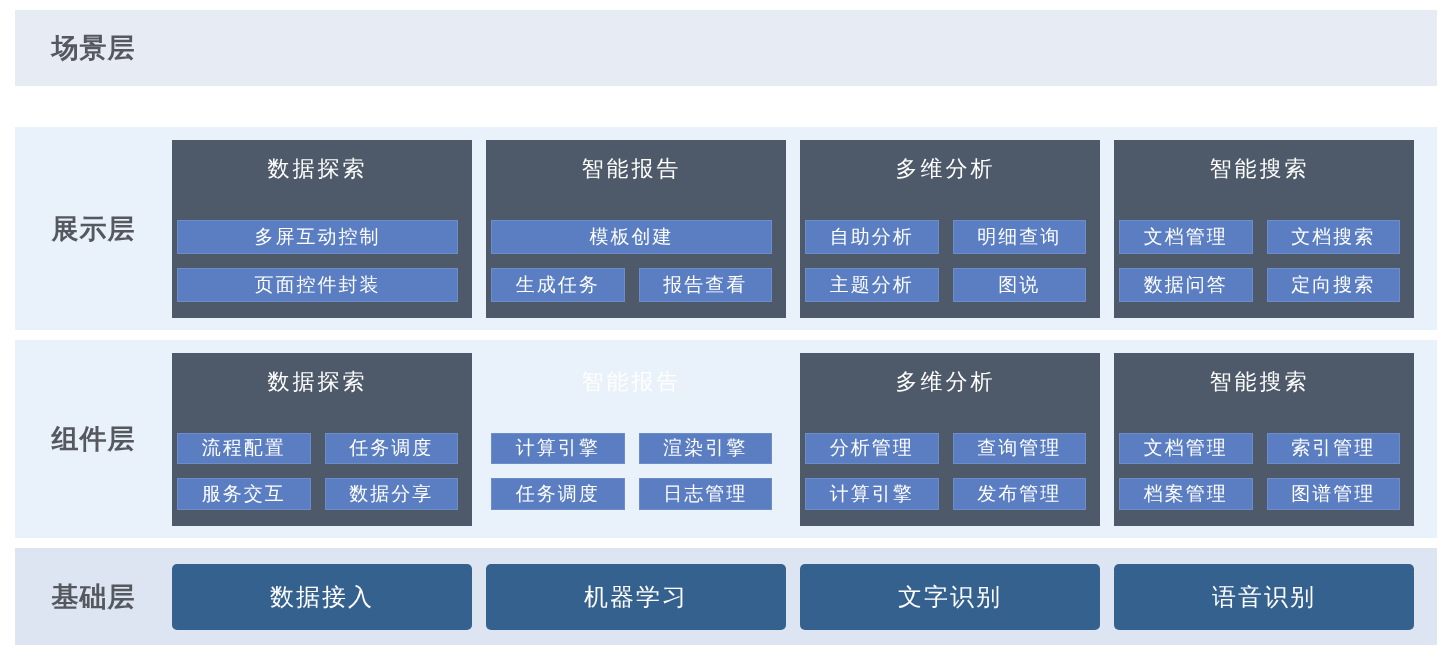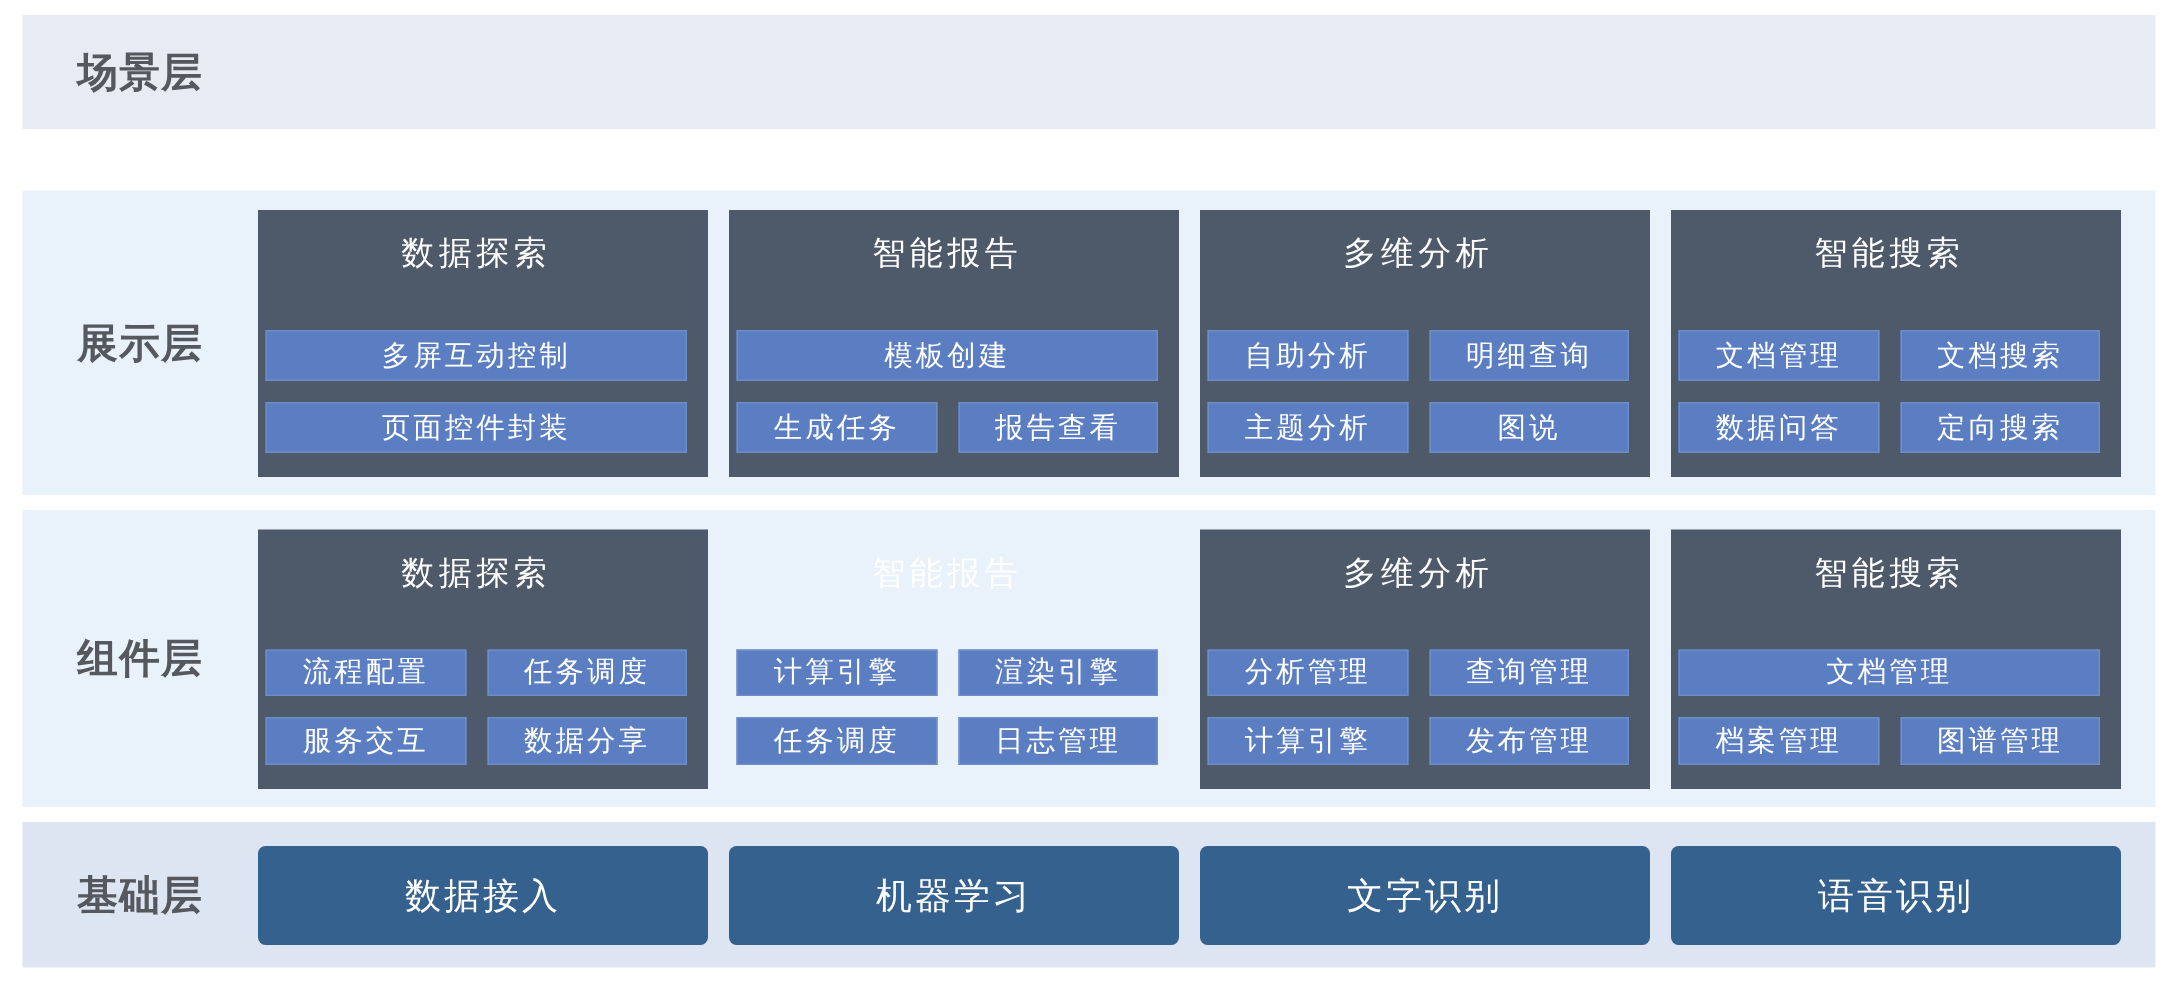--- a/index.html
+++ b/index.html
@@ -153,20 +153,21 @@
             <div class="module-item">发布管理</div>
           </div>
         </div>
       </div>
 
       <div class="group panel">
         <div class="group-title">智能搜索</div>
         <div class="item-rows">
           <div class="item-row">
             <div class="module-item">文档管理</div>
+            <div class="module-item">索引管理</div>
           </div>
           <div class="item-row">
             <div class="module-item">档案管理</div>
             <div class="module-item">图谱管理</div>
           </div>
         </div>
       </div>
 
     </div>
   </div>

